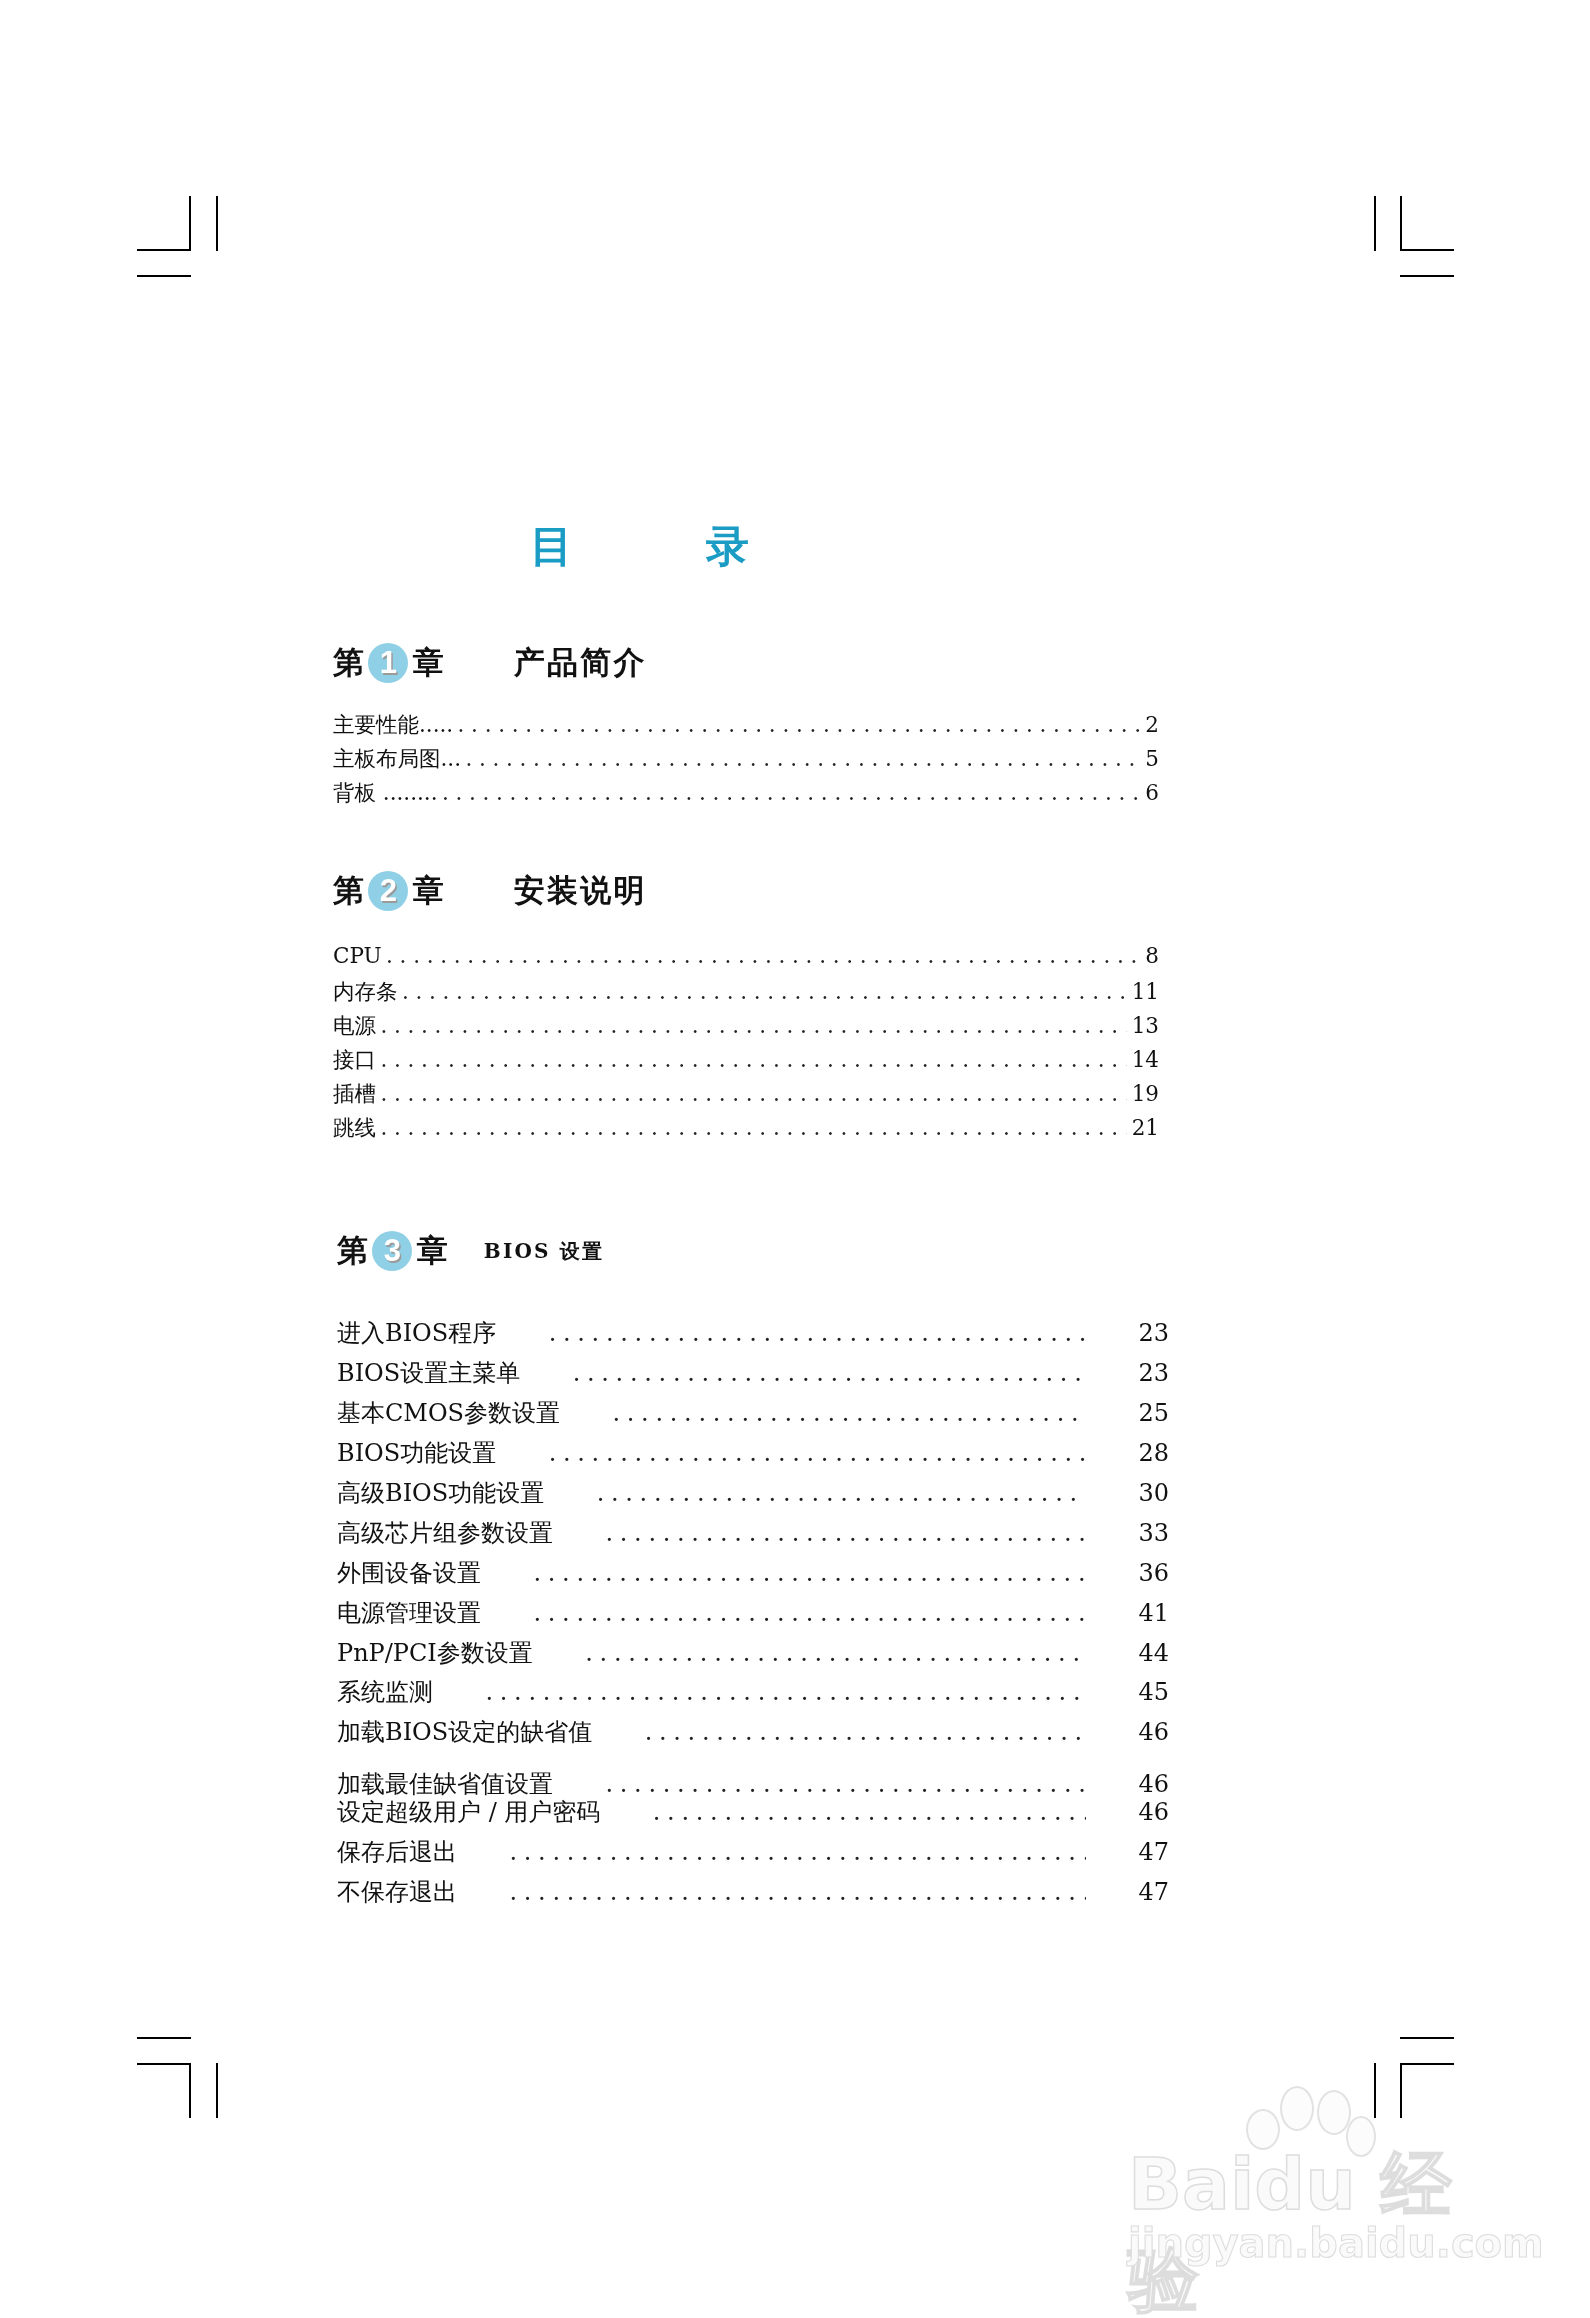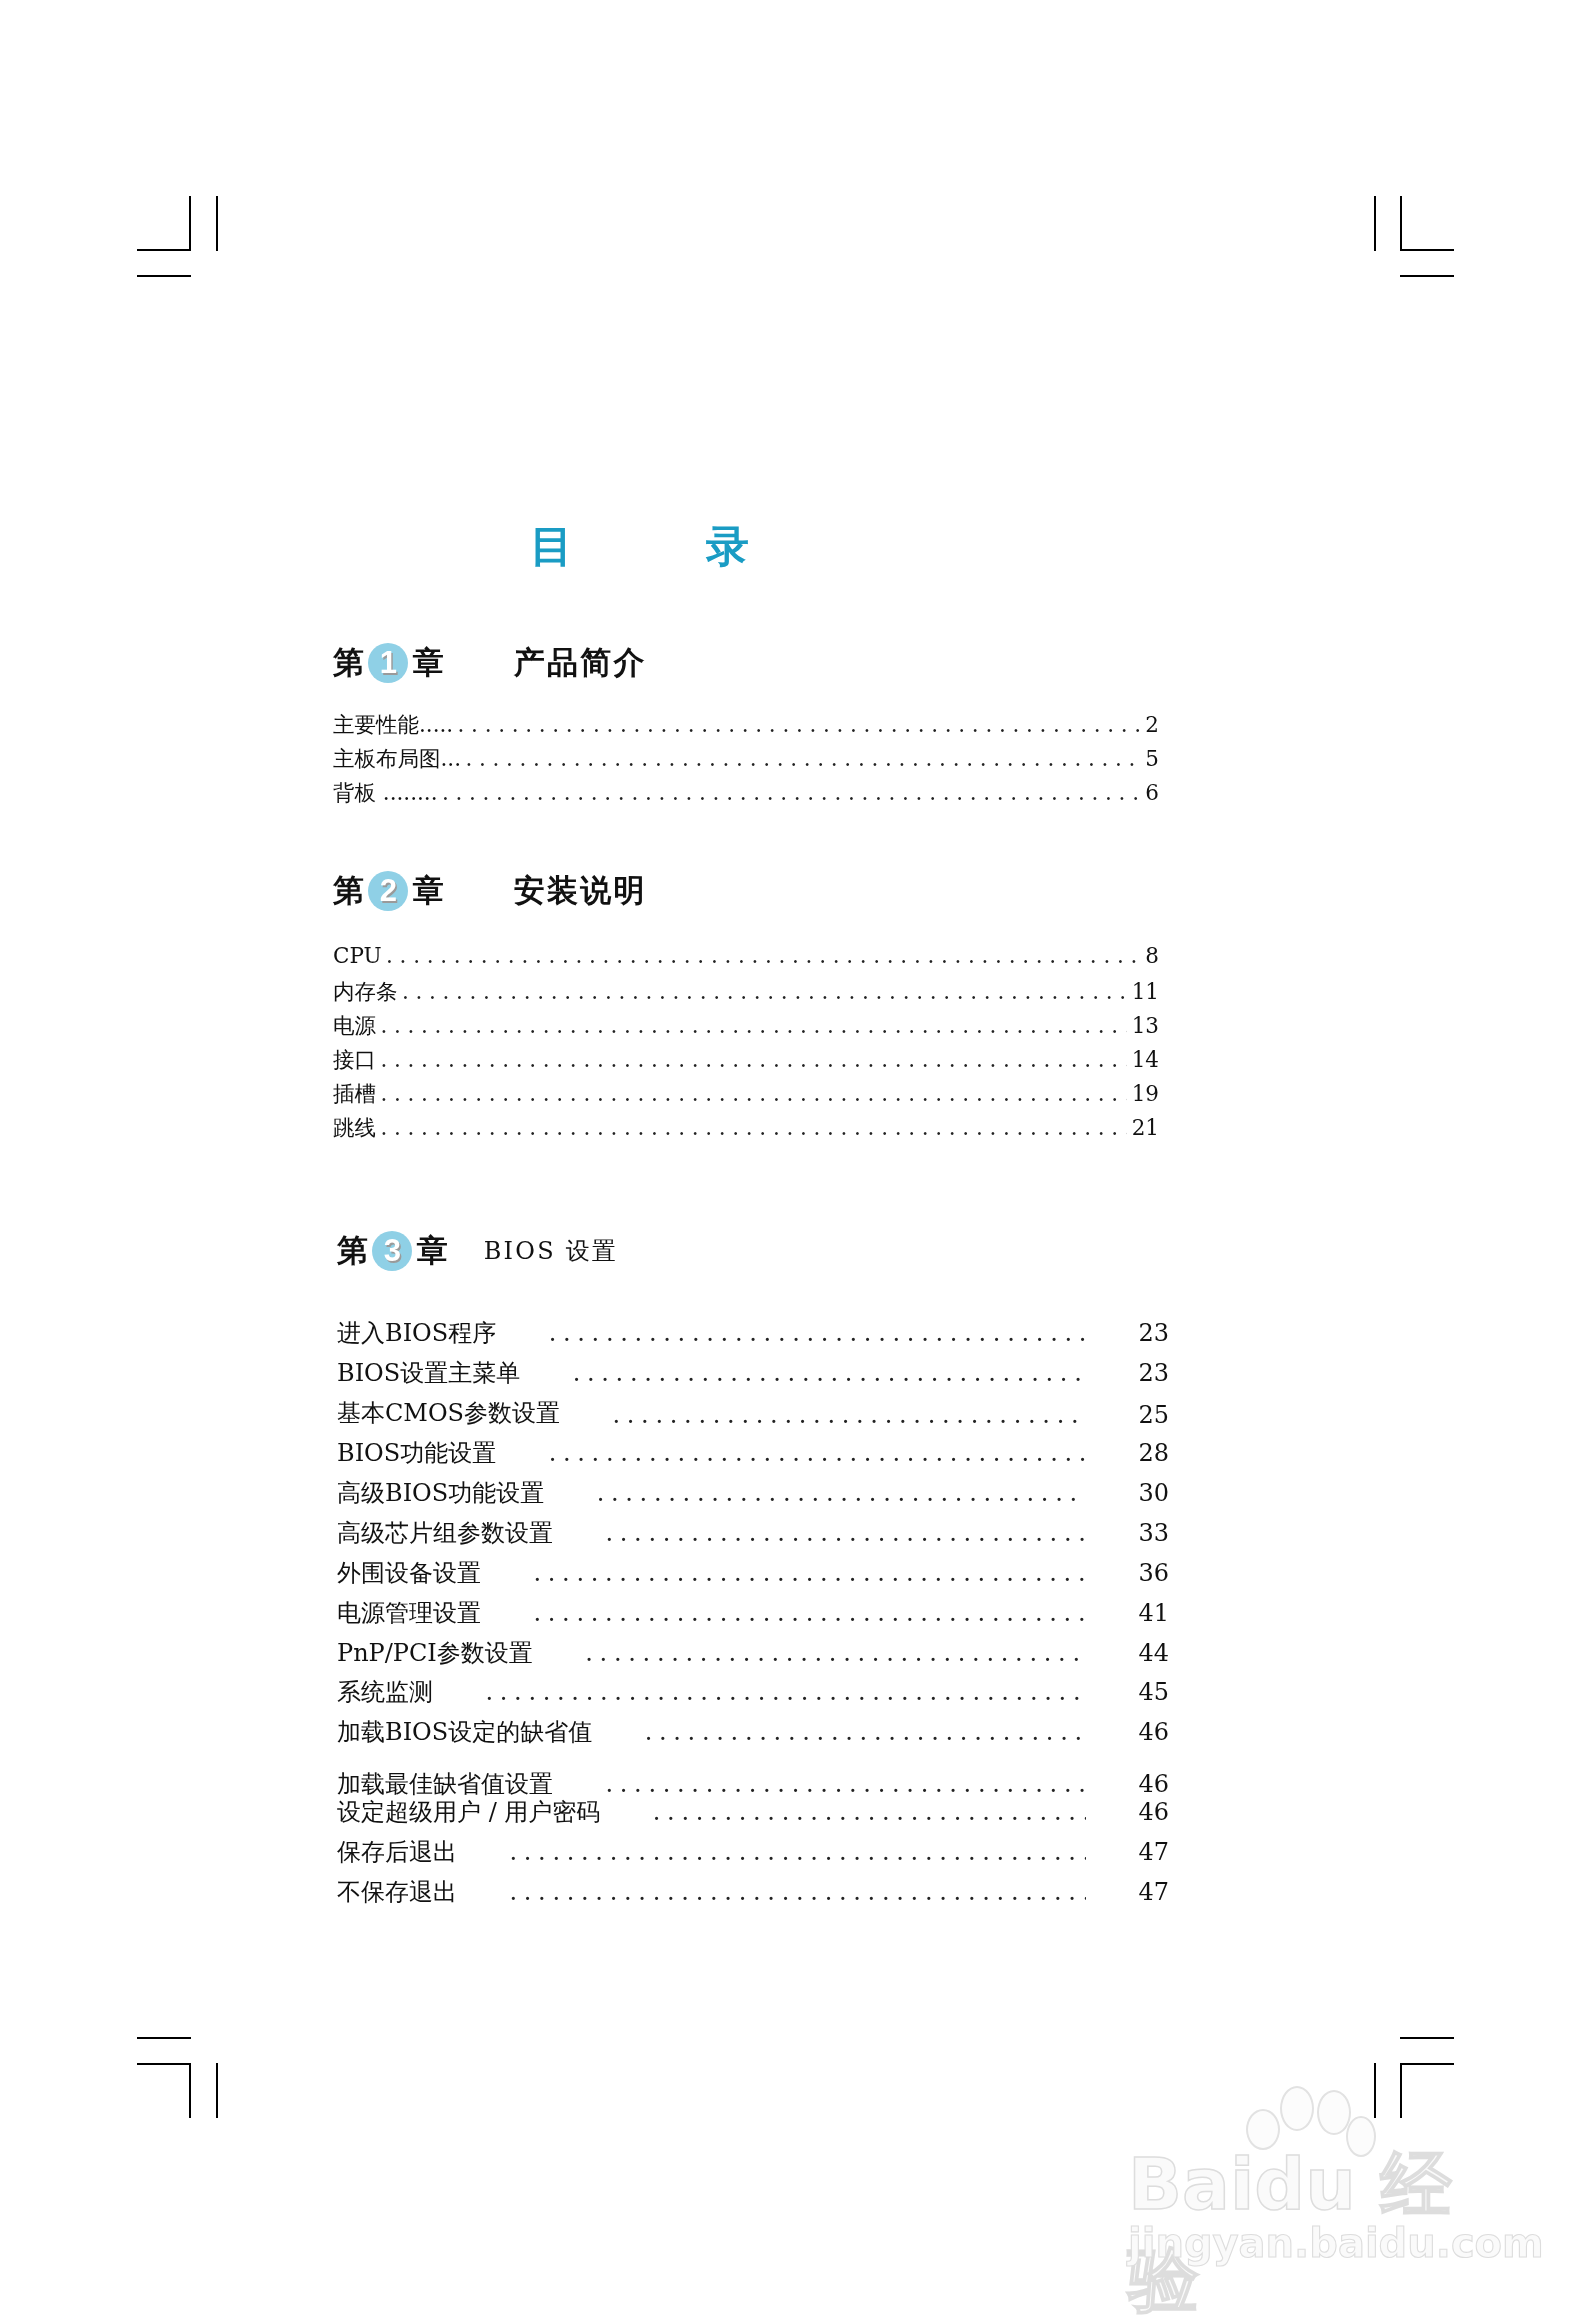--- a/index.html
+++ b/index.html
@@ -135,33 +135,33 @@
 <div class="toc-row s12" style="top:1113px;">
     <span class="label">跳线</span>
     <span class="dots"></span>
     <span class="page">21</span>
   </div>
 
 <div class="chapter" style="left:337px;top:1230px;">
   <span>第</span>
   <span class="num">3</span>
   <span>章</span>
-  <span class="ctitle" style="font-family:'DejaVu Serif',serif;font-weight:normal;font-size:24px;margin-left:36px;">BIOS 设置</span>
+  <span class="ctitle" style="font-family:'DejaVu Serif',serif;font-weight:bold;font-size:20px;margin-left:36px;">BIOS 设置</span>
 </div>
 <div class="toc-row s3" style="top:1317px;">
     <span class="label">进入BIOS程序</span>
     <span class="dots"></span>
     <span class="page">23</span>
   </div>
 <div class="toc-row s3" style="top:1357px;">
     <span class="label">BIOS设置主菜单</span>
     <span class="dots"></span>
     <span class="page">23</span>
   </div>
-<div class="toc-row s3" style="top:1397px;align-items:flex-end;">
+<div class="toc-row s3" style="top:1397px;">
     <span class="label">基本CMOS参数设置</span>
     <span class="dots"></span>
     <span class="page">25</span>
   </div>
 <div class="toc-row s3" style="top:1437px;">
     <span class="label">BIOS功能设置</span>
     <span class="dots"></span>
     <span class="page">28</span>
   </div>
 <div class="toc-row s3" style="top:1477px;">

